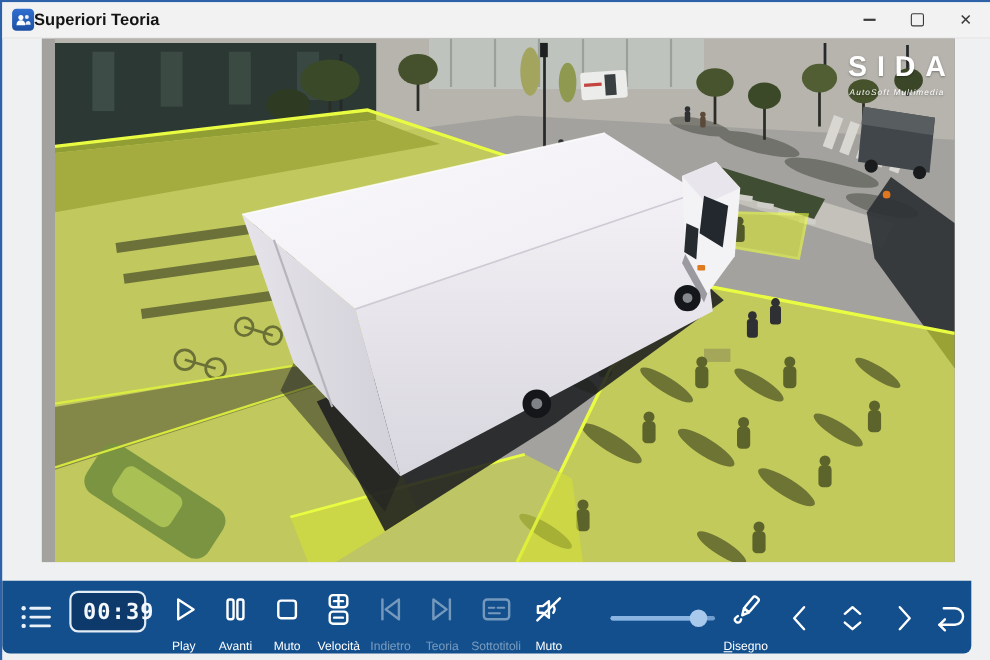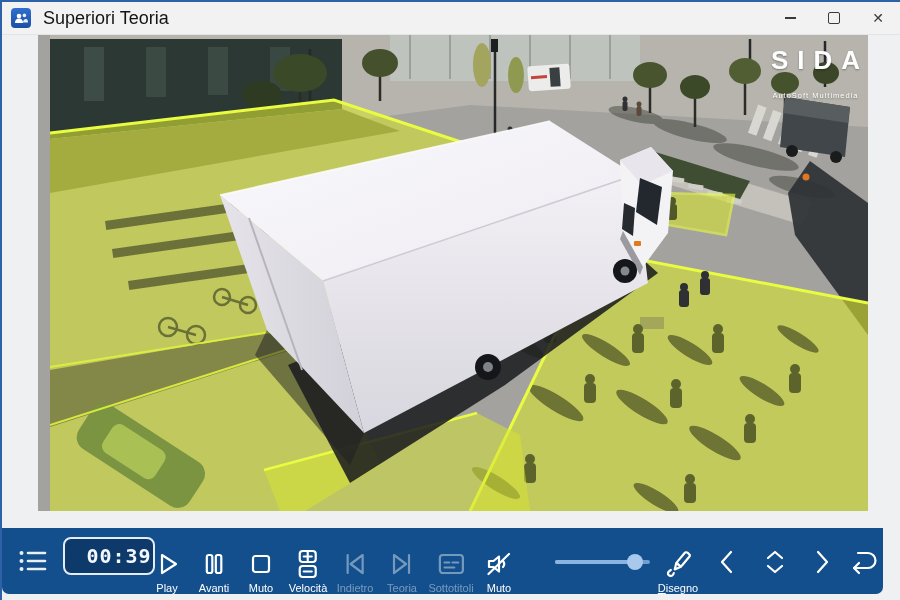--- a/index.html
+++ b/index.html
@@ -4,44 +4,44 @@
 <style>
   html,body{margin:0;padding:0;background:#dcdcdc;font-family:"Liberation Sans",sans-serif;}
   .window{position:relative;width:900px;height:600px;background:var(--window_bg,#eef0f1);
     border-left:2px solid var(--accent_border,#2e62a8);border-top:2px solid var(--accent_border,#2e62a8);
     box-sizing:border-box;overflow:hidden;}
   
   .titlebar{position:absolute;left:0;top:0;right:0;height:32px;background:var(--titlebar_bg,#f2f2f2);
     display:flex;align-items:center;border-bottom:1px solid #e4e4e4;}
   .app-icon{width:20px;height:20px;margin-left:9px;border-radius:4px;
     background:linear-gradient(180deg,#2f6fd0,#1c4fa3);display:flex;align-items:center;justify-content:center;}
-  .win-title{margin-left:12px;font-size:18px;color:#141414;}
+  .win-title{margin-left:0;font-size:15px;color:#141414;font-weight:bold;}
   .win-controls{position:absolute;right:0;top:0;height:32px;display:flex;}
   .win-btn{width:44px;height:32px;display:flex;align-items:center;justify-content:center;cursor:default;}
   .min-glyph{width:11px;height:2px;background:#3a3a3a;}
   .max-glyph{width:10px;height:10px;border:1.4px solid #3a3a3a;border-radius:2px;}
   .close-glyph{font-size:14px;color:#3a3a3a;line-height:1;}
   
   .video{position:absolute;left:36px;top:33px;width:818px;height:476px;background:#a3a29e;overflow:hidden;padding-left:12px;}
   .video svg{display:block;}
   .sida{position:absolute;top:12px;right:8px;text-align:center;color:#fff;
     text-shadow:0 1px 2px rgba(0,0,0,.35);pointer-events:none;}
   .sida-title{font-size:26px;font-weight:bold;letter-spacing:9px;line-height:1;margin-right:-9px;}
-  .sida-sub{font-size:7.5px;letter-spacing:1px;margin-top:18px;}
+  .sida-sub{font-size:7.5px;letter-spacing:1px;margin-top:6px;font-style:italic;}
   
   .toolbar{position:absolute;left:0;bottom:6px;width:881px;height:66px;background:var(--toolbar_bg,#124f8c);
     border-radius:0 0 7px 7px;}
   .tb-item{position:absolute;top:0;height:66px;transform:translateX(-50%);
-    display:flex;flex-direction:column;align-items:center;justify-content:flex-end;color:#fff;}
+    display:flex;flex-direction:column;align-items:center;justify-content:space-between;color:#fff;}
   .tb-item .ic{height:40px;display:flex;align-items:center;justify-content:center;margin-top:6px;}
   .tb-label{font-size:11px;color:#fff;margin-top:-2px;white-space:nowrap;}
   .tb-item.disabled{opacity:.42;}
   .tb-item u{text-decoration:underline;}
   .menu-btn{position:absolute;left:14px;top:16px;}
-  .timer{position:absolute;left:61px;top:9px;width:92px;height:38px;border:2px solid var(--timer_border,#e4ecf5);
+  .timer{position:absolute;left:61px;top:9px;width:70px;height:38px;border:2px solid var(--timer_border,#e4ecf5);
     border-radius:8px;background:rgba(8,34,66,.45);display:flex;align-items:center;justify-content:center;box-sizing:border-box;padding-left:20px;}
   .timer span{font-family:"DejaVu Sans Mono",monospace;font-weight:bold;font-size:20px;color:#f4f8fc;letter-spacing:1px;}
   .slider{position:absolute;left:553px;top:26px;width:95px;height:16px;}
   .slider .track{position:absolute;left:0;right:0;top:6px;height:4px;border-radius:2px;background:var(--slider_track,#6f9ecf);}
   .slider .fill{position:absolute;left:0;top:6px;height:4px;width:80px;border-radius:2px;background:#8ab4e2;}
   .slider .thumb{position:absolute;left:72px;top:0;width:16px;height:16px;border-radius:50%;background:var(--slider_thumb,#a9c9ec);}
   svg .st{stroke:#fff;stroke-width:2.2;fill:none;stroke-linecap:round;stroke-linejoin:round;}
 </style>
 </head>
 <body>

